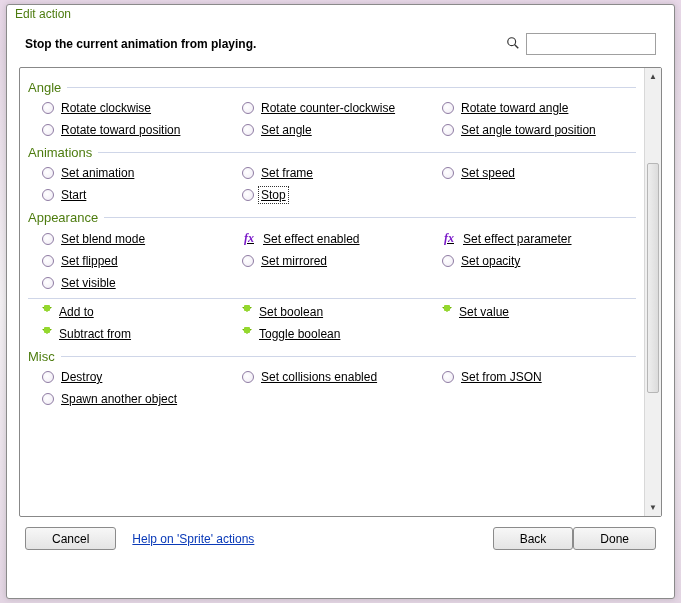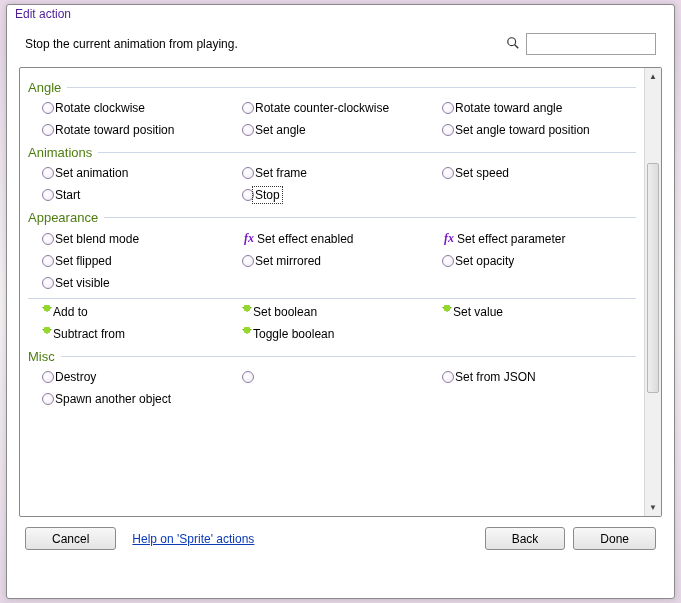--- a/index.html
+++ b/index.html
@@ -18,29 +18,30 @@
     width: 669px; height: 595px;
     background: #fff;
     border: 1px solid #8a8a8a;
     border-radius: 3px;
     box-shadow: 0 0 6px rgba(0,0,0,.15);
   }
   .titlebar {
     height: 18px;
     padding: 2px 8px 0 8px;
     font-size: 12px;
-    color: #4c1d95;
+    color: #4d7c0f;
   }
   .inner-pad { padding: 4px 12px 8px 12px; }
   .heading-row {
     display: flex;
     align-items: center;
     height: 34px;
     padding: 0 6px;
     margin-bottom: 6px;
+    font-weight: bold;
   }
   .heading-text { flex: 1; color: #000; }
   .search-wrap { display: flex; align-items: center; gap: 6px; }
   .search-icon svg { width: 14px; height: 14px; }
   .search-input {
     width: 130px; height: 22px;
     border: 1px solid #a0a0a0;
     padding: 2px 4px;
     font: inherit;
   }
@@ -96,24 +97,25 @@
     background: #cfd6e8;
   }
   .group-items {
     display: grid;
     grid-template-columns: 200px 200px 200px;
     column-gap: 0;
     row-gap: 8px;
     padding-left: 14px;
   }
   .item {
-    display: flex; align-items: center; 
+    display: flex; align-items: center; gap: 6px;
     font-size: 12px;
     color: #000;
     white-space: nowrap;
+    text-decoration: underline;
   }
   .item .label { padding: 0 1px; }
   .item.selected .label {
     outline: 1px dotted #333;
     outline-offset: 1px;
   }
   .radio-icon {
     width: 12px; height: 12px;
     border: 1.5px solid #8f7ca3;
     border-radius: 50%;
@@ -163,21 +165,21 @@
     padding: 0 26px;
     cursor: default;
   }
   .help-link {
     color: #0a3ab8;
     text-decoration: underline;
     margin-left: 16px;
     font-size: 12px;
   }
   .footer-spacer { flex: 1; }
-  .footer .btn + .btn { margin-left: 8px; }
+  .footer .btn + .btn { }
 </style>
 </head>
 <body>
 
 <div class="window">
   <div class="titlebar">Edit action</div>
 
   <div class="inner-pad">
 
     <div class="heading-row">
@@ -327,20 +329,21 @@
               <span class="group-title">Misc</span>
               <span class="group-line"></span>
             </div>
             <div class="group-items">
               <div class="item">
                 <span class="radio-icon"></span>
                 <span class="label">Destroy</span>
               </div>
               <div class="item">
                 <span class="radio-icon"></span>
+                <span class="label">Set collisions enabled</span>
               </div>
               <div class="item">
                 <span class="radio-icon"></span>
                 <span class="label">Set from JSON</span>
               </div>
               <div class="item">
                 <span class="radio-icon"></span>
                 <span class="label">Spawn another object</span>
               </div>
               <div></div>

